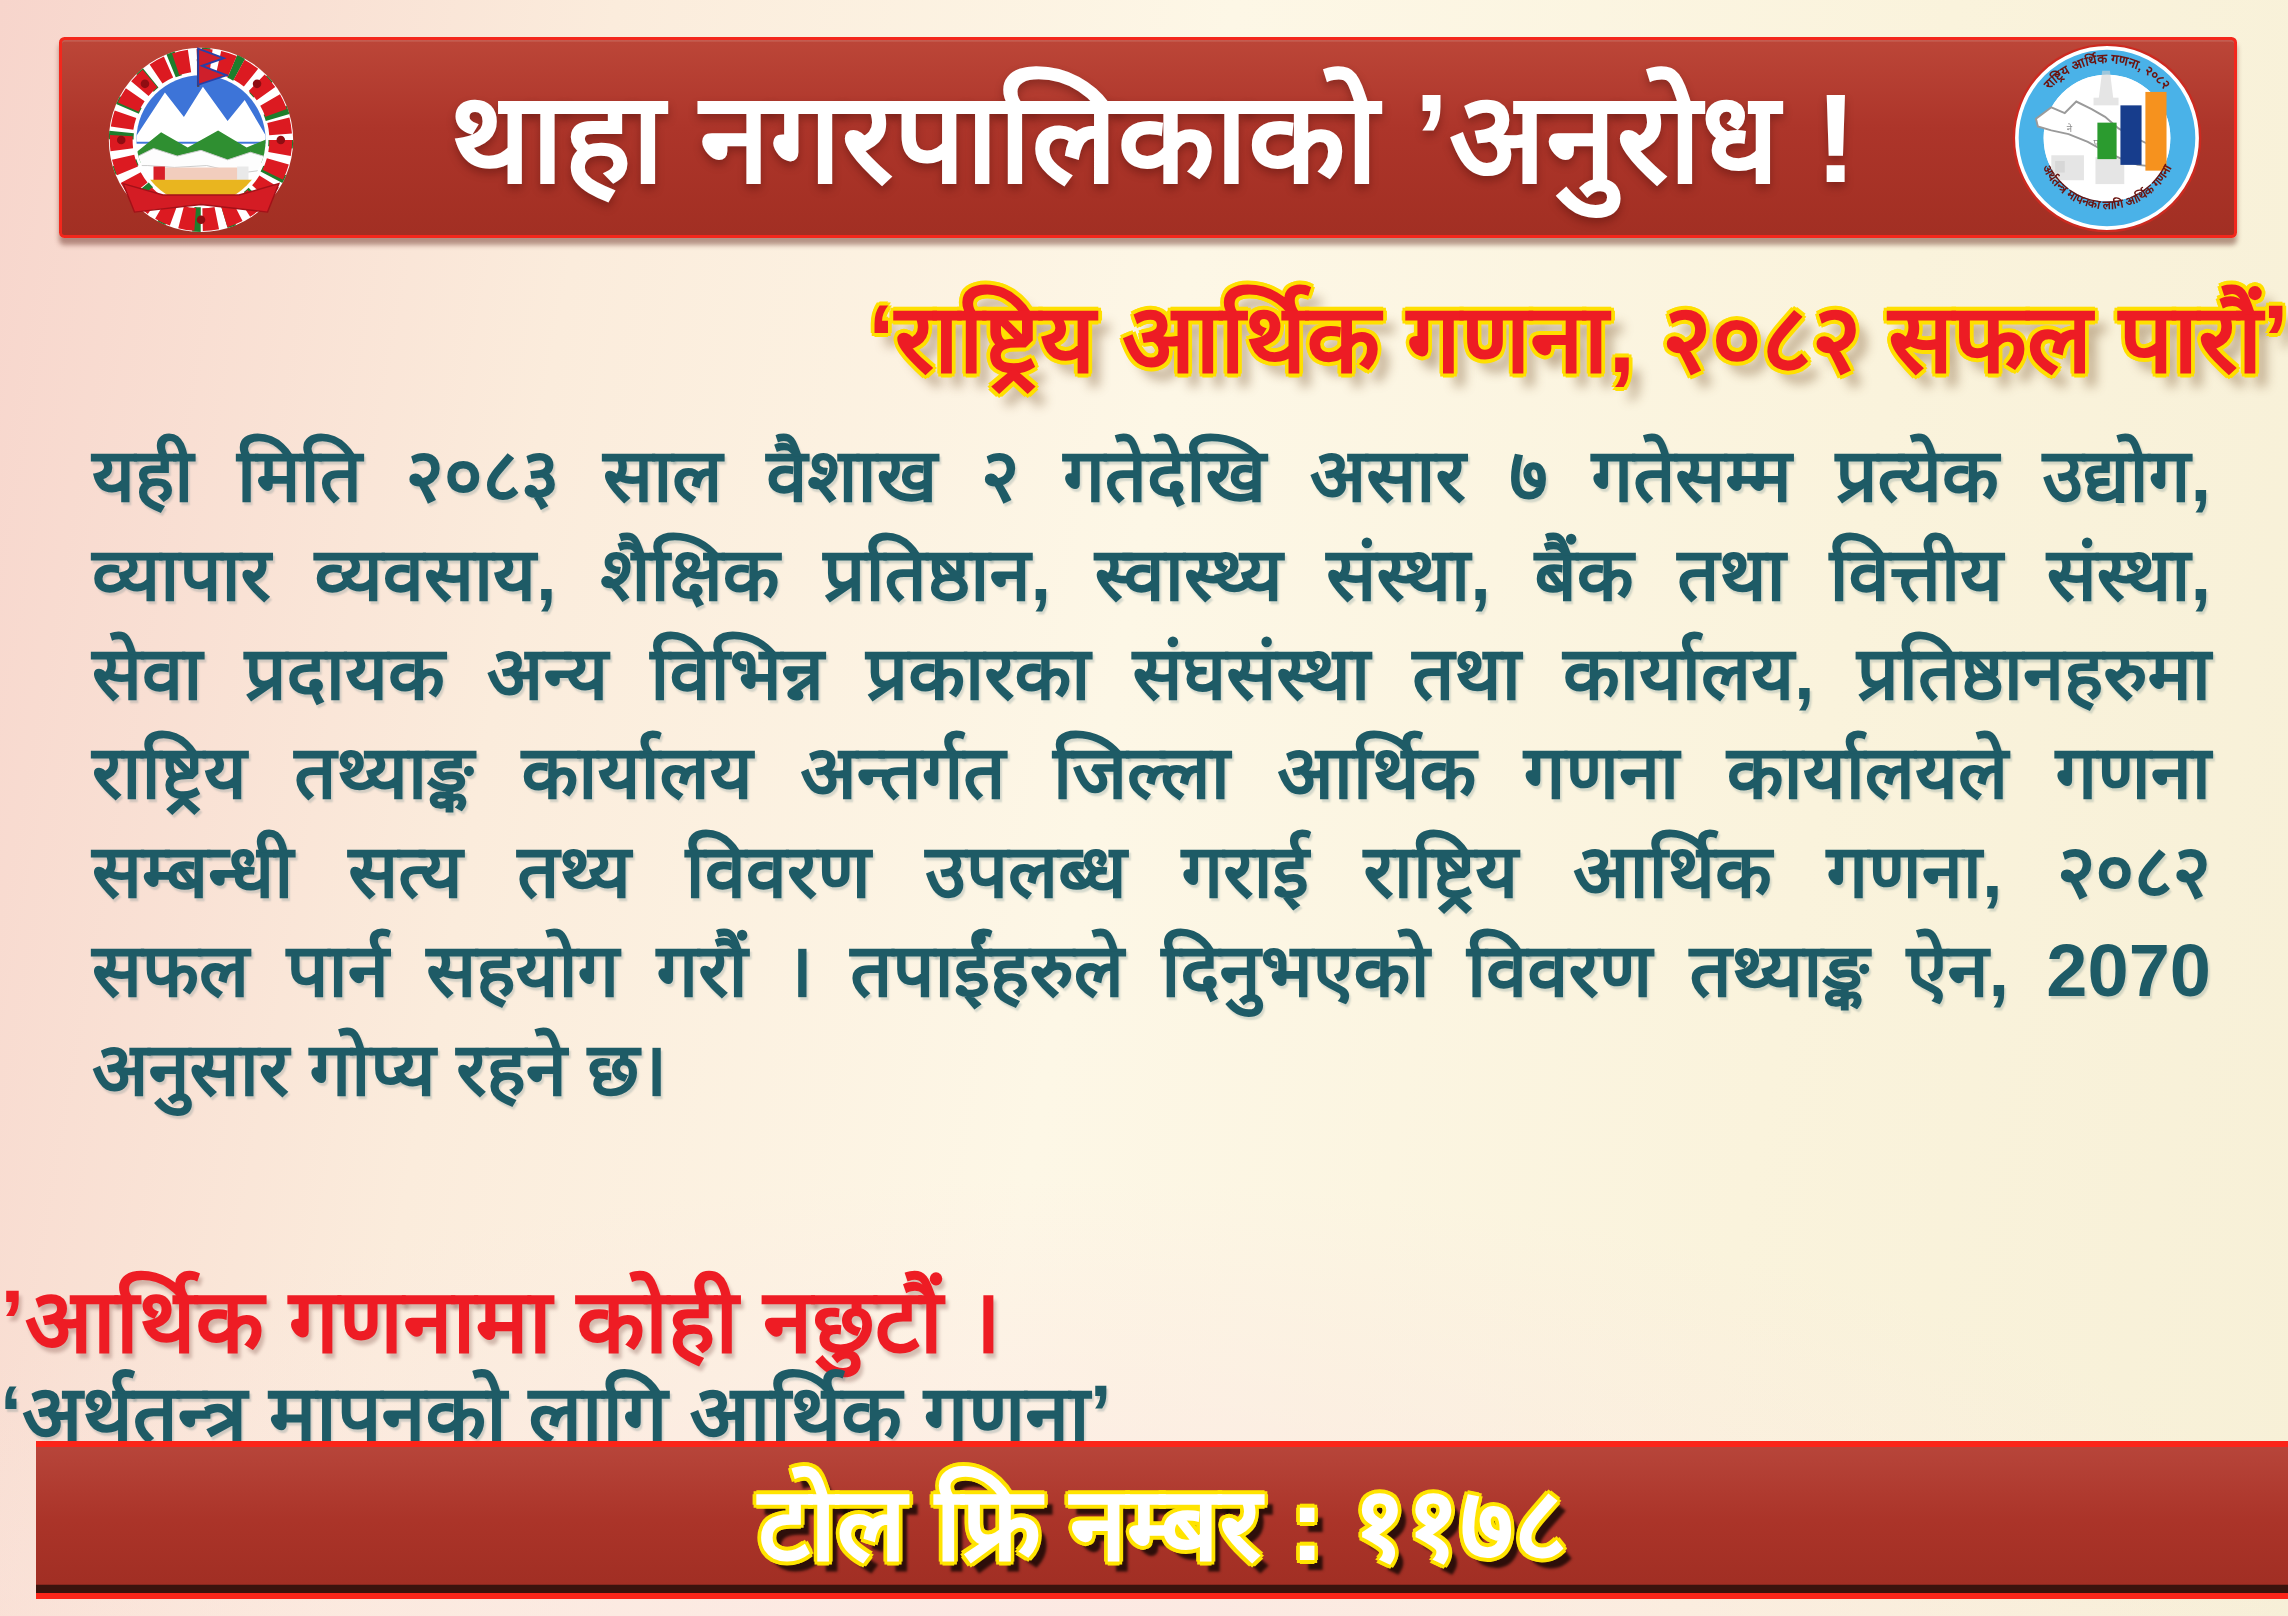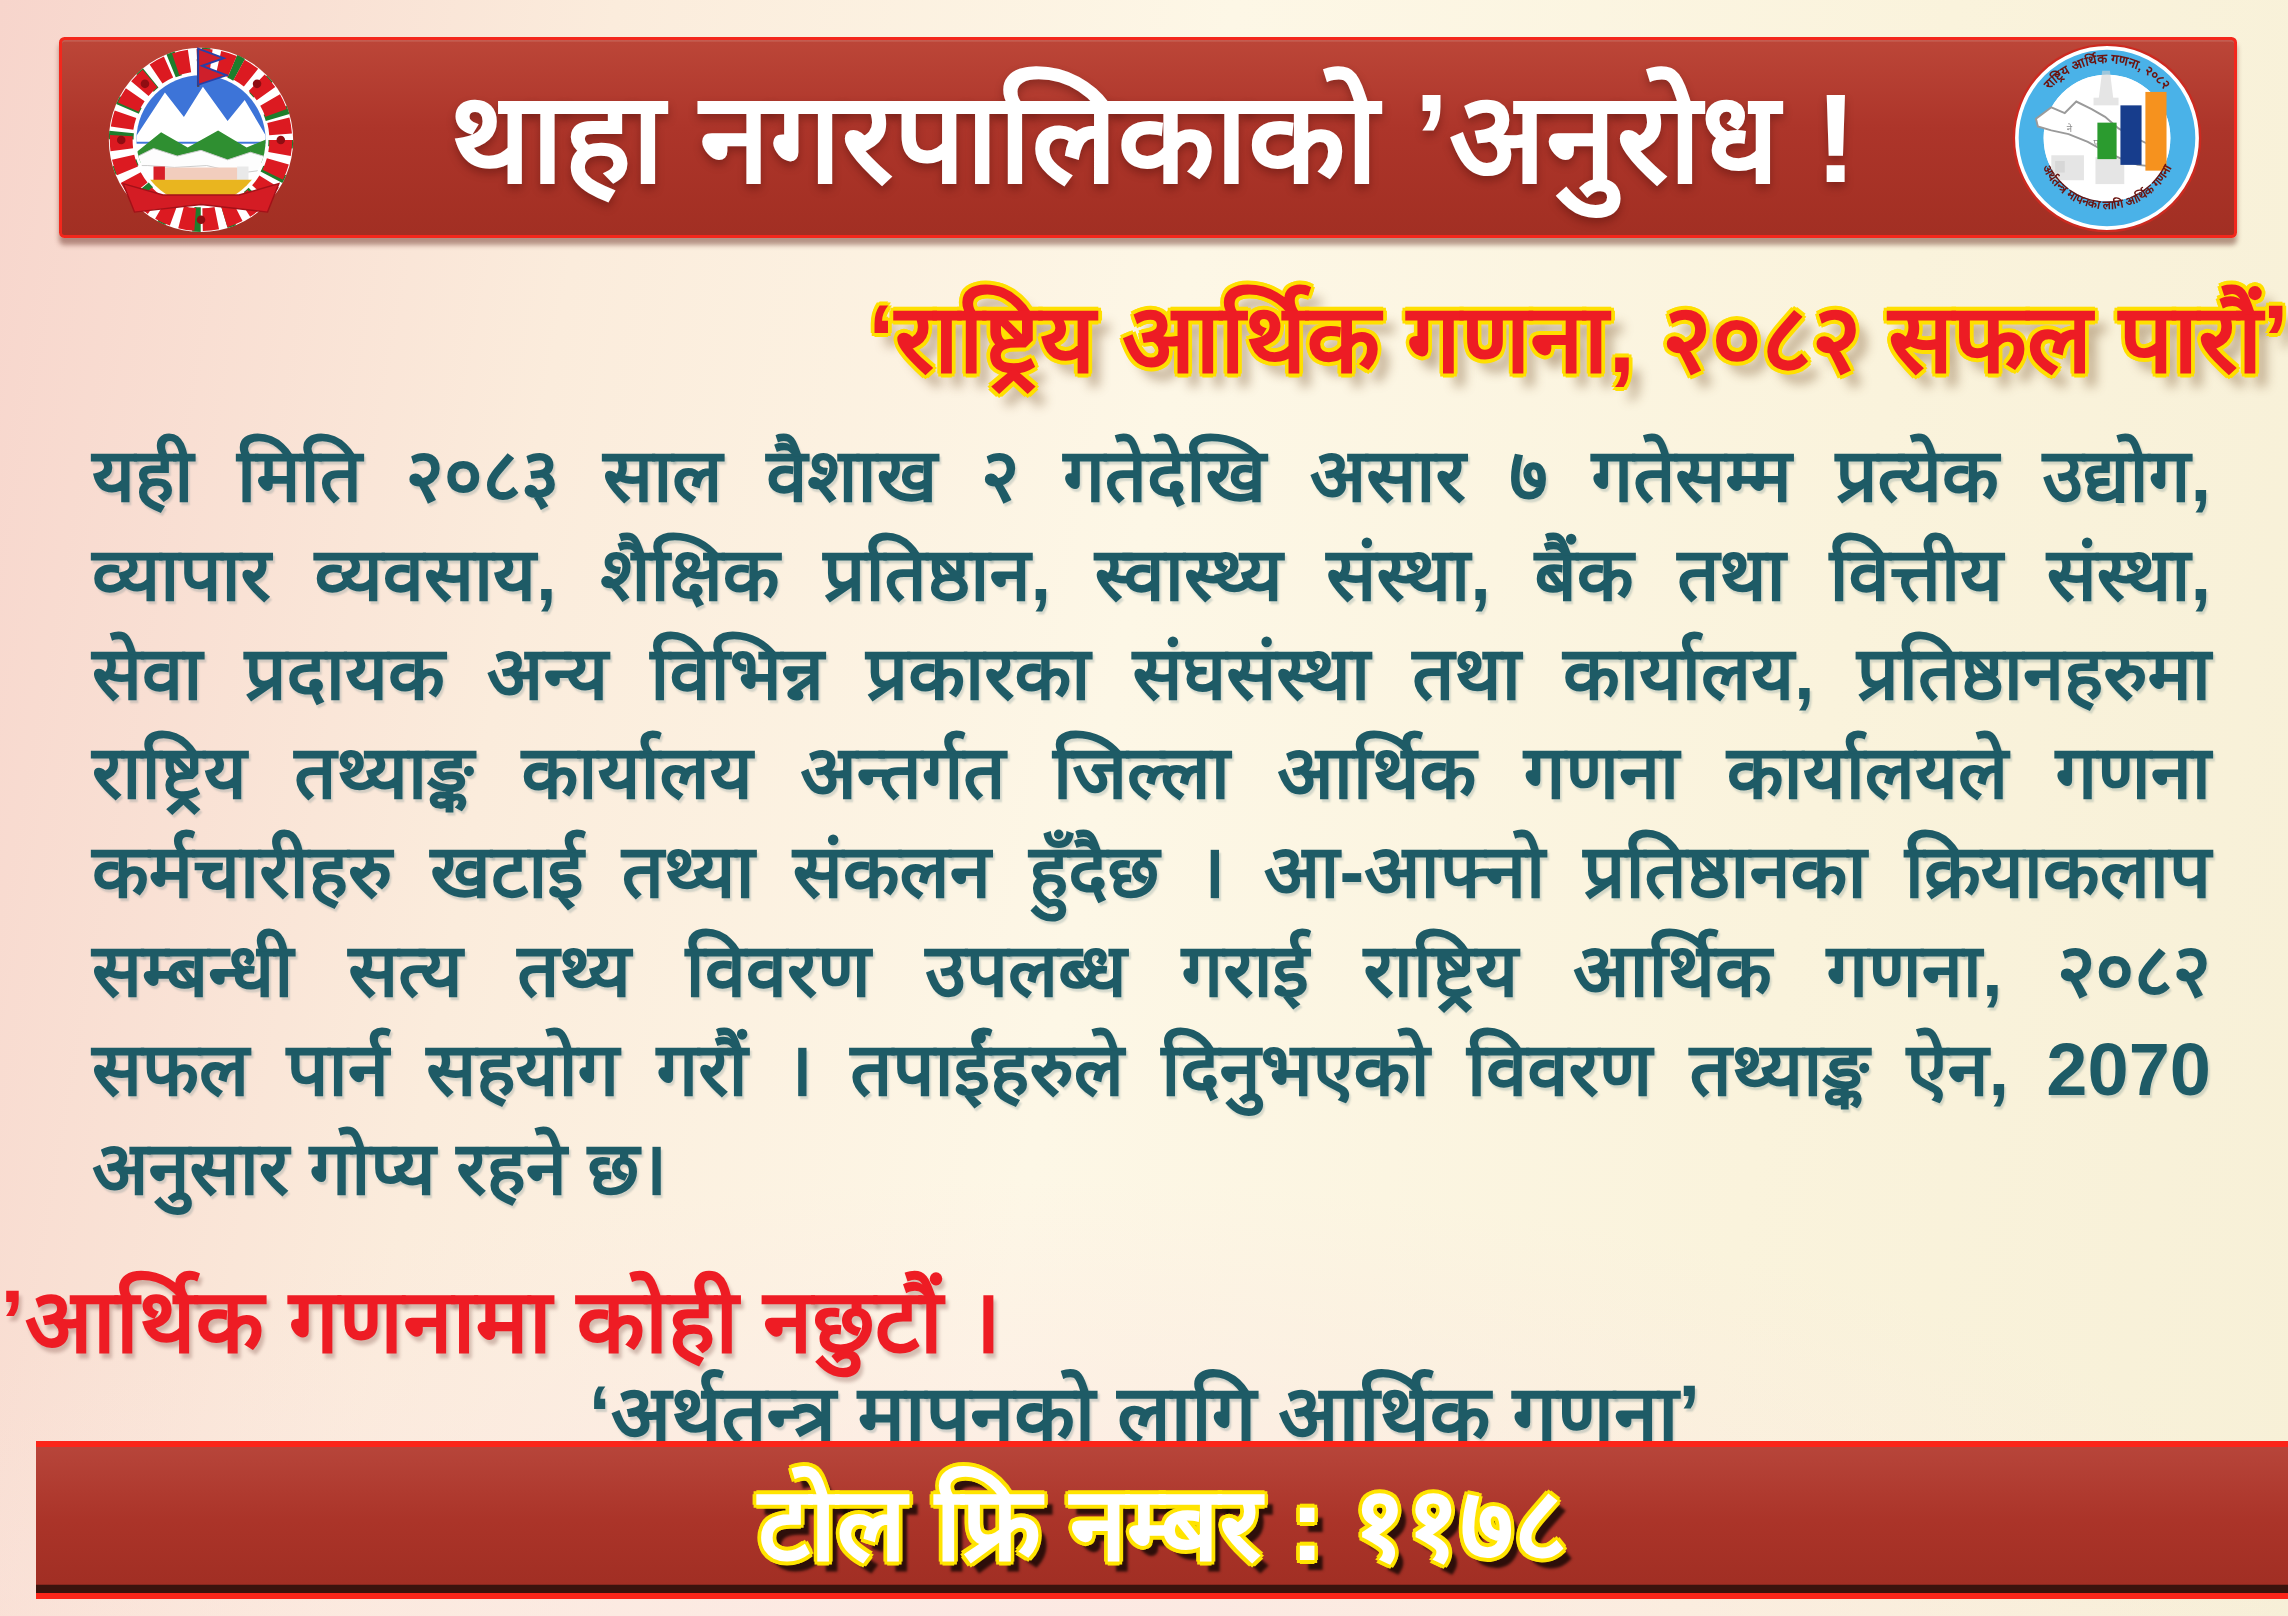--- a/index.html
+++ b/index.html
@@ -40,21 +40,21 @@
     text-shadow:1.8px 2.8px 1.8px rgba(35,85,95,.18);
   }
   .notice-line.last{text-align:right;text-align-last:left;}
   
   .highlight-slogan{
     position:absolute;left:0;right:0;top:1257px;text-align:left;
     font-size:89px;font-weight:bold;color:#ee1c24;white-space:nowrap;
     text-shadow:2.8px 4.6px 3.7px rgba(70,10,5,.22);
   }
   .tagline-quote{
-    position:absolute;left:0;right:0;top:1357px;text-align:center;
+    position:absolute;left:0;right:0;top:1357px;
     font-size:79px;font-weight:bold;color:#1e5b66;white-space:nowrap;
     text-shadow:1.8px 2.8px 1.8px rgba(35,85,95,.2);
   }
   
   .tollfree-banner{
     position:absolute;left:0;right:0;top:1441px;height:146px;
     background:linear-gradient(180deg,#b7453a 0%,#ab3429 50%,#a02e23 100%);
     border-top:6.5px solid #fb2519;border-bottom:6.5px solid #fb2519;
     box-shadow:inset 0 -8.3px 0 #3a130d;
     display:flex;align-items:center;justify-content:center;margin-left:36px;
@@ -155,21 +155,20 @@
     </div>
   </div>
 
   <div class="subtitle">‘राष्ट्रिय आर्थिक गणना, २०८२ सफल पारौं’</div>
 
   <div class="notice-body">
     <div class="notice-line">यही मिति २०८३ साल वैशाख २ गतेदेखि असार ७ गतेसम्म प्रत्येक उद्योग,</div>
     <div class="notice-line">व्यापार व्यवसाय, शैक्षिक प्रतिष्ठान, स्वास्थ्य संस्था, बैंक तथा वित्तीय संस्था,</div>
     <div class="notice-line">सेवा प्रदायक अन्य विभिन्न प्रकारका संघसंस्था तथा कार्यालय, प्रतिष्ठानहरुमा</div>
     <div class="notice-line">राष्ट्रिय तथ्याङ्क कार्यालय अन्तर्गत जिल्ला आर्थिक गणना कार्यालयले गणना</div>
-    <div class="notice-line">कर्मचारीहरु खटाई तथ्या संकलन हुँदैछ । आ-आफ्नो प्रतिष्ठानका क्रियाकलाप</div>
     <div class="notice-line">सम्बन्धी सत्य तथ्य विवरण उपलब्ध गराई राष्ट्रिय आर्थिक गणना, २०८२</div>
     <div class="notice-line">सफल पार्न सहयोग गरौं । तपाईंहरुले दिनुभएको विवरण तथ्याङ्क ऐन, 2070</div>
     <div class="notice-line last">अनुसार गोप्य रहने छ।</div>
   </div>
 
   <div class="highlight-slogan">’आर्थिक गणनामा कोही नछुटौं ।</div>
   <div class="tagline-quote">‘अर्थतन्त्र मापनको लागि आर्थिक गणना’</div>
 
   <div class="tollfree-banner">
     <div class="tollfree-text">टोल फ्रि नम्बर : ११७८</div>

